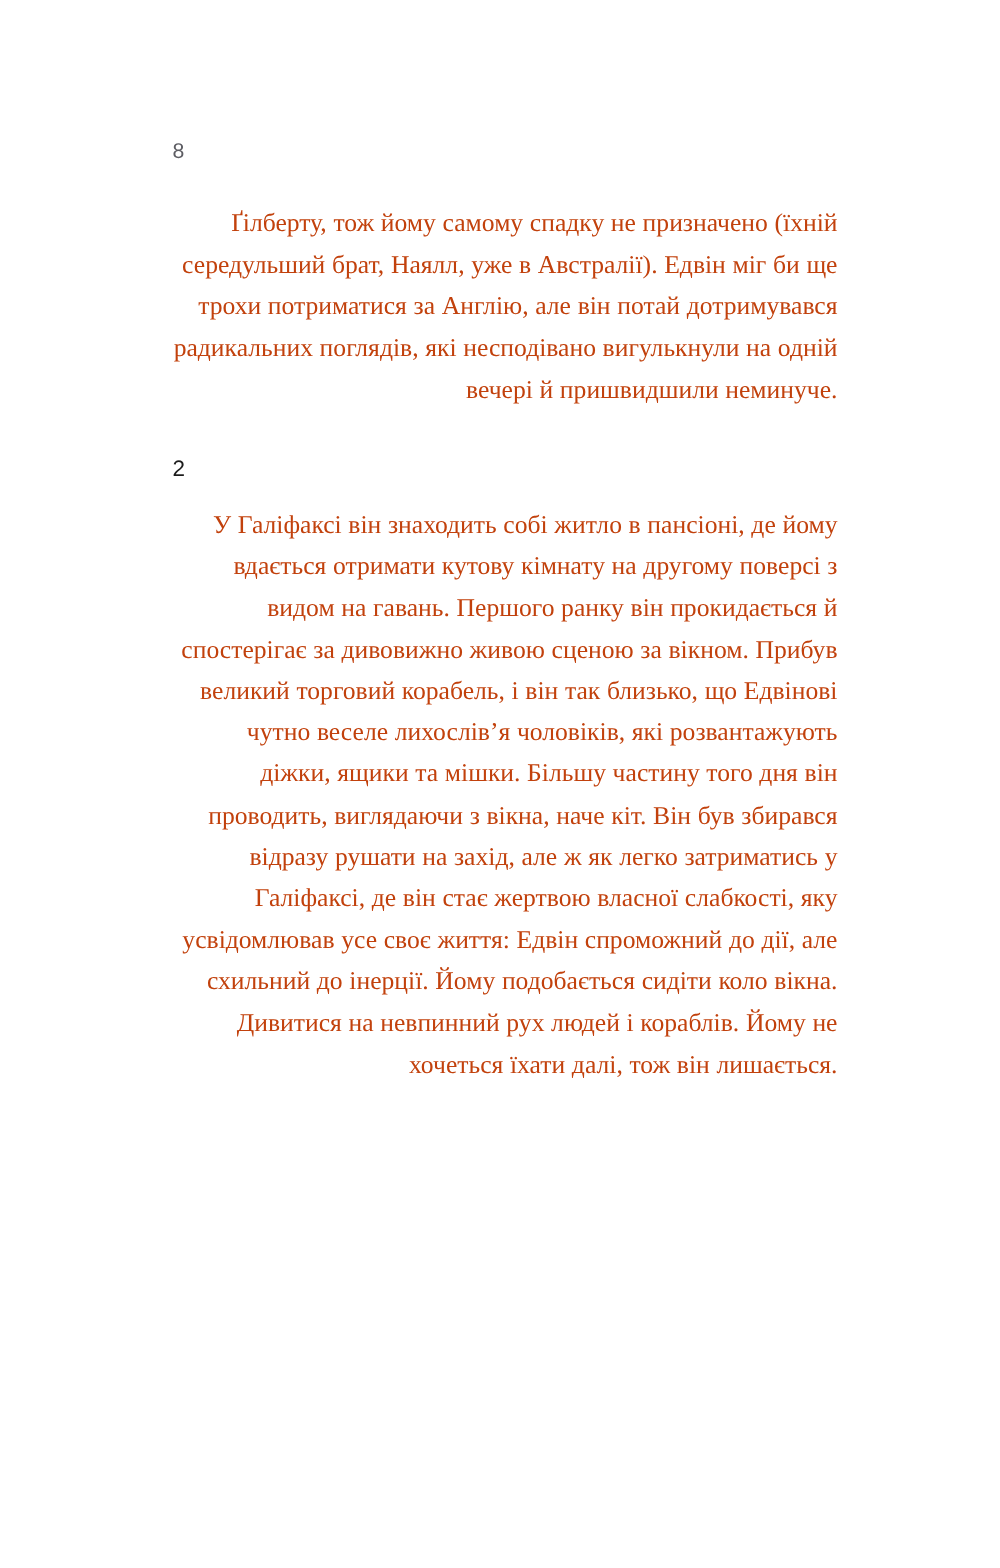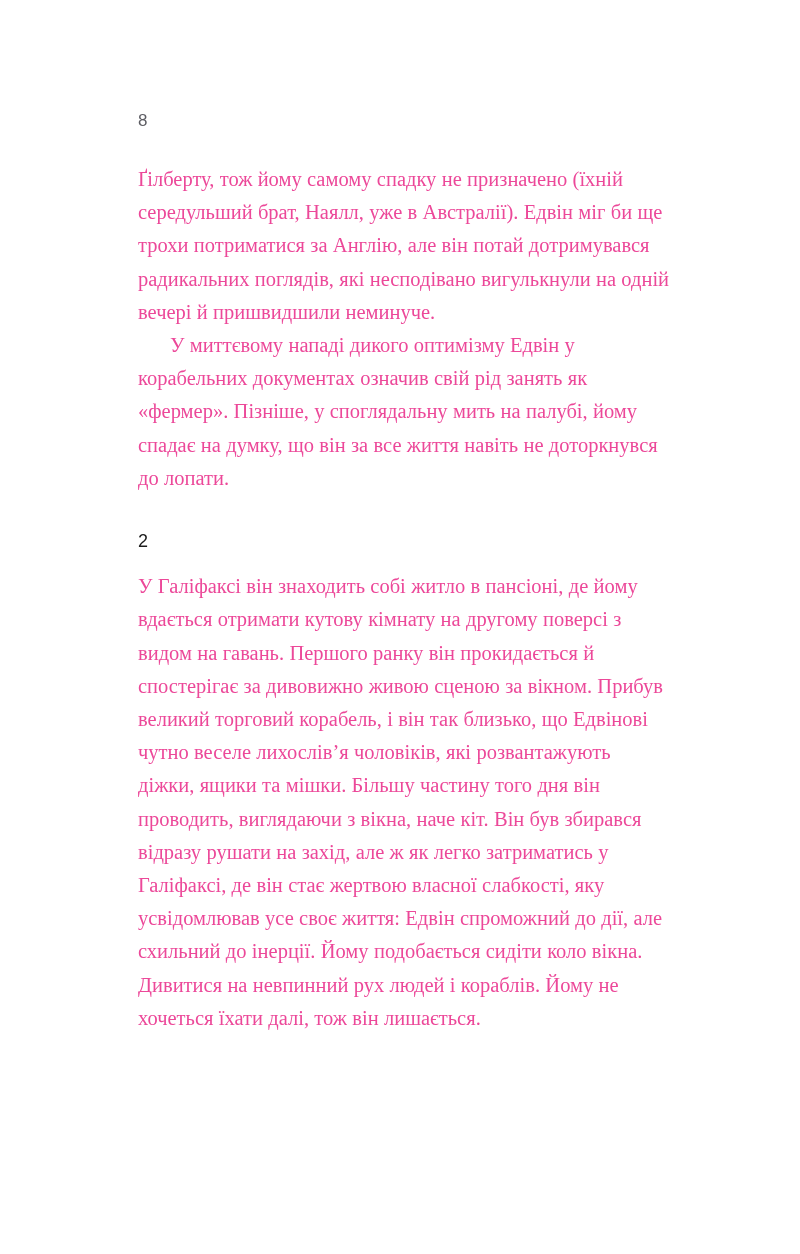--- a/index.html
+++ b/index.html
@@ -42,22 +42,22 @@
     position: absolute;
     left: 138px;
     top: 163px;
     width: 532px;
   }
 
   .para {
     margin: 0;
     font-size: 20.5px;
     line-height: 33.2px;
-    text-align: left;
-    color: #ec4899;
+    text-align: right;
+    color: #c2410c;
     letter-spacing: 0.0px;
     word-spacing: 0.2px;
     white-space: pre-line;
   }
 
   .para + .para {
     margin-top: 0;
   }
 
   
@@ -86,21 +86,20 @@
 <body>
 
 <div class="page">
 
   <div class="folio">8</div>
 
   <div class="textblock">
 
     <p class="para">Ґілберту, тож йому самому спадку не призначено (їхній середульший брат, Наялл, уже в Австралії). Едвін міг би ще трохи потриматися за Англію, але він потай дотримувався радикальних поглядів, які несподівано вигулькнули на одній вечері й пришвидшили неминуче.</p>
 
-    <p class="para hanging">У миттєвому нападі дикого оптимізму Едвін у корабельних документах означив свій рід занять як «фермер». Пізніше, у споглядальну мить на палубі, йому спадає на думку, що він за все життя навіть не доторкнувся до лопати.</p>
 
     <div class="spacer-before-section"></div>
 
     <p class="section-number">2</p>
 
     <div class="spacer-after-section"></div>
 
     <p class="para">У Галіфаксі він знаходить собі житло в пансіоні, де йому вдається отримати кутову кімнату на другому поверсі з видом на гавань. Першого ранку він прокидається й спостерігає за дивовижно живою сценою за вікном. Прибув великий торговий корабель, і він так близько, що Едвінові чутно веселе лихослів’я чоловіків, які розвантажують діжки, ящики та мішки. Більшу частину того дня він проводить, виглядаючи з вікна, наче кіт. Він був збирався відразу рушати на захід, але ж як легко затриматись у Галіфаксі, де він стає жертвою власної слабкості, яку усвідомлював усе своє життя: Едвін спроможний до дії, але схильний до інерції. Йому подобається сидіти коло вікна. Дивитися на невпинний рух людей і кораблів. Йому не хочеться їхати далі, тож він лишається.</p>
 
 

